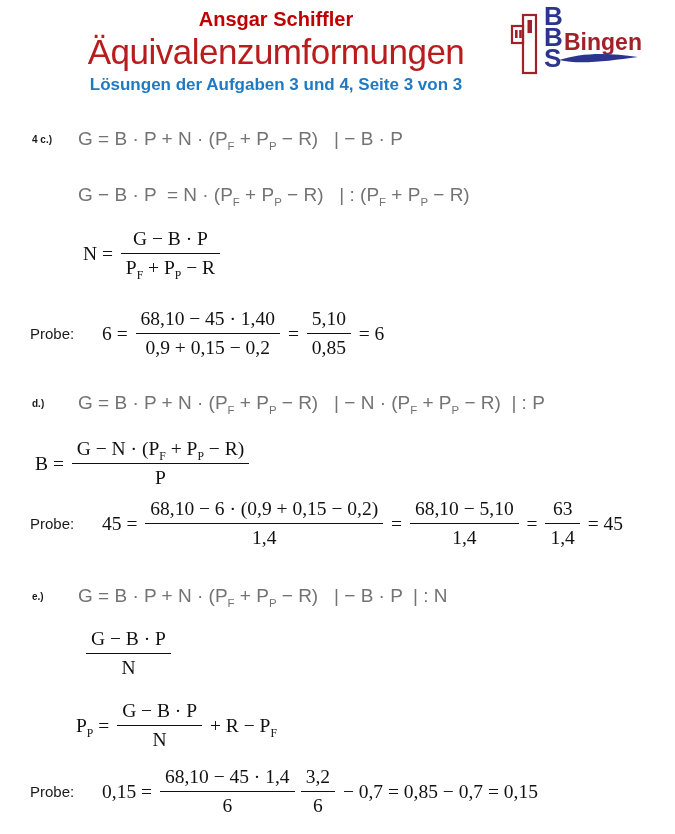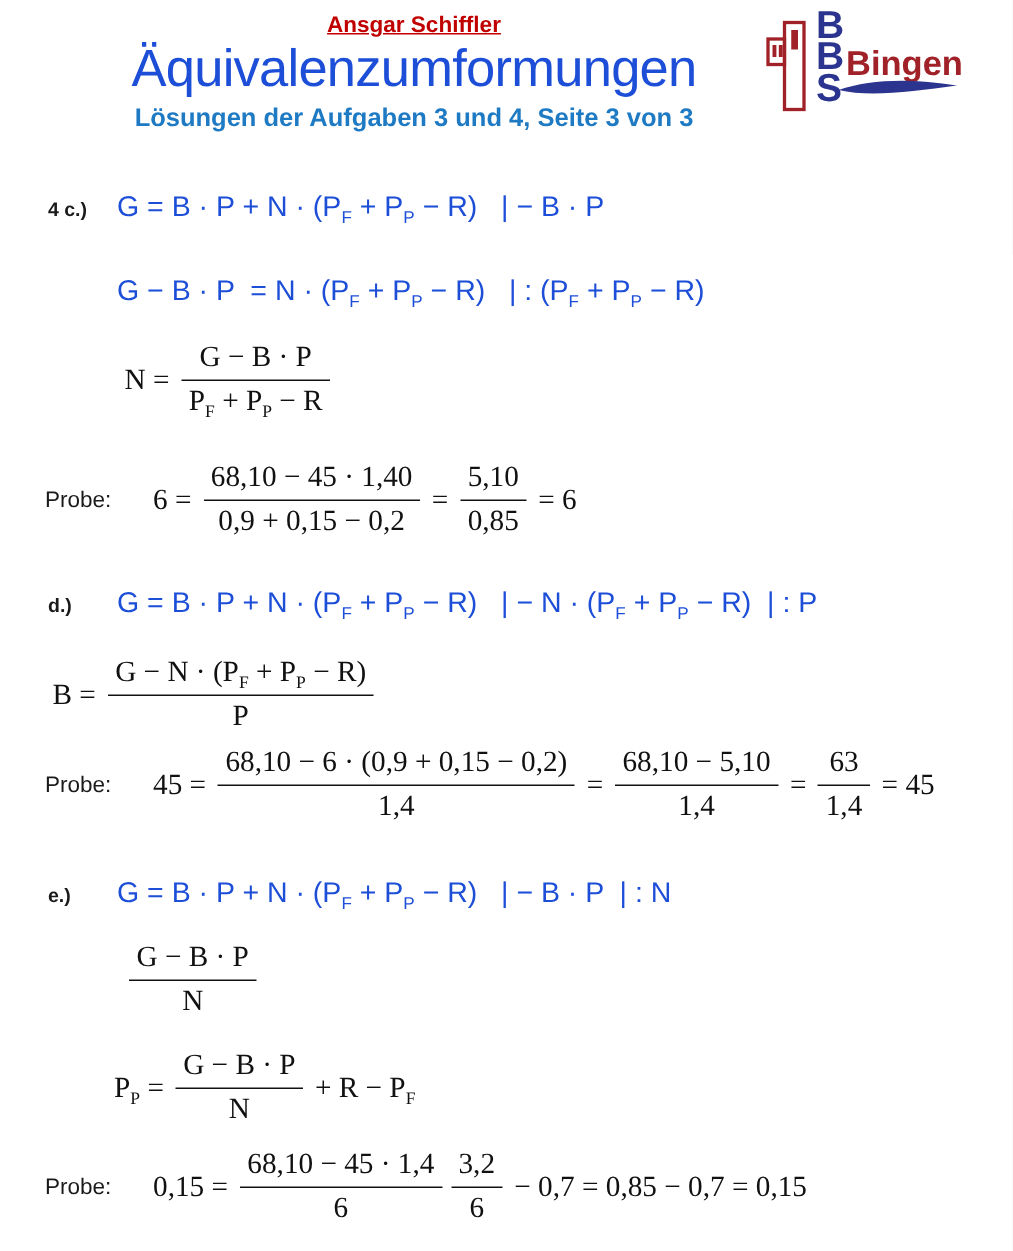--- a/index.html
+++ b/index.html
@@ -4,41 +4,41 @@
 <style>
   * { margin:0; padding:0; box-sizing:border-box; }
   body { background:#e8e8e8; font-family:"Liberation Sans", sans-serif; }
   #page {
     position:relative; width:675px; height:834px; margin:0 auto;
     background:#ffffff; color:#1a1a1a; overflow:hidden;
   }
 
   
   .header { position:absolute; top:8px; left:0; width:552px; text-align:center; }
-  .author { font-size:15px; font-weight:bold; color:#C00000;text-decoration:underline; }
-  .title  { font-size:35px; font-weight:normal; color:#1d4ed8; margin-top:1px; letter-spacing:-0.5px; }
+  .author { font-size:20px; font-weight:bold; color:#C00000; }
+  .title  { font-size:35px; font-weight:normal; color:#b91c1c; margin-top:1px; letter-spacing:-0.5px; }
   .subtitle { font-size:17px; font-weight:bold; color:#1F7AC4; margin-top:3px; }
 
   
   .logo { position:absolute; left:508px; top:4px; width:140px; height:78px; }
   .logo-letters { position:absolute; left:36px; top:2px; display:flex; flex-direction:column; }
   .logo-letters span { font-size:26px; font-weight:bold; color:#2B3590; line-height:21px; font-family:"Liberation Sans", sans-serif; }
   .logo-name { position:absolute; left:56px; top:25px; font-size:23px; font-weight:bold; color:#A02128; }
   .logo-tower { position:absolute; left:2px; top:8px; }
   .logo-swoosh { position:absolute; left:50px; top:47px; }
 
   
   .row { position:absolute; left:0; width:675px; display:flex; align-items:center; }
-  .sec-label { width:46px; font-size:13px; font-weight:bold; color:#1a1a1a; flex:0 0 46px; }
+  .sec-label { width:46px; font-size:10px; font-weight:bold; color:#1a1a1a; flex:0 0 46px; }
   .probe-label { width:72px; font-size:15px; color:#1a1a1a; flex:0 0 72px; }
   .pad-label { padding-left:32px; }
   .pad-probe { padding-left:30px; }
 
   .eq { display:flex; align-items:center; }
-  .eq-sans { font-family:"Liberation Sans", sans-serif; font-size:19px; color:#1d4ed8; }
+  .eq-sans { font-family:"Liberation Sans", sans-serif; font-size:19px; color:#737373; }
   .eq-serif { font-family:"Liberation Serif", serif; font-size:19.5px; color:#111; }
   .mtext { white-space:pre; }
   sub { font-size:0.6em; line-height:0; }
   .frac { display:inline-flex; flex-direction:column; margin:0 3px; }
   .frac .num { display:block; padding:0 5px 3px; border-bottom:1.5px solid #111; white-space:pre; text-align:center; }
   .frac .den { display:block; padding:3px 5px 0; white-space:pre; text-align:center; }
 </style>
 </head>
 <body>
 

